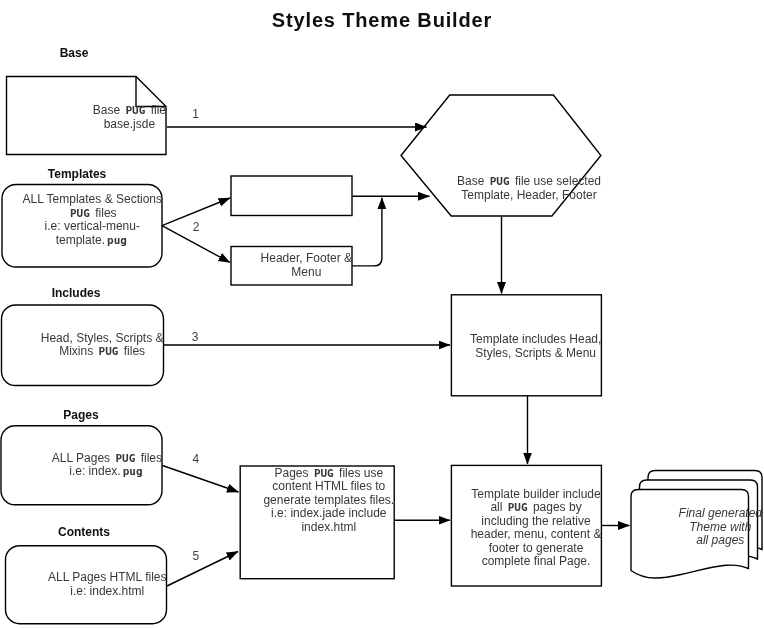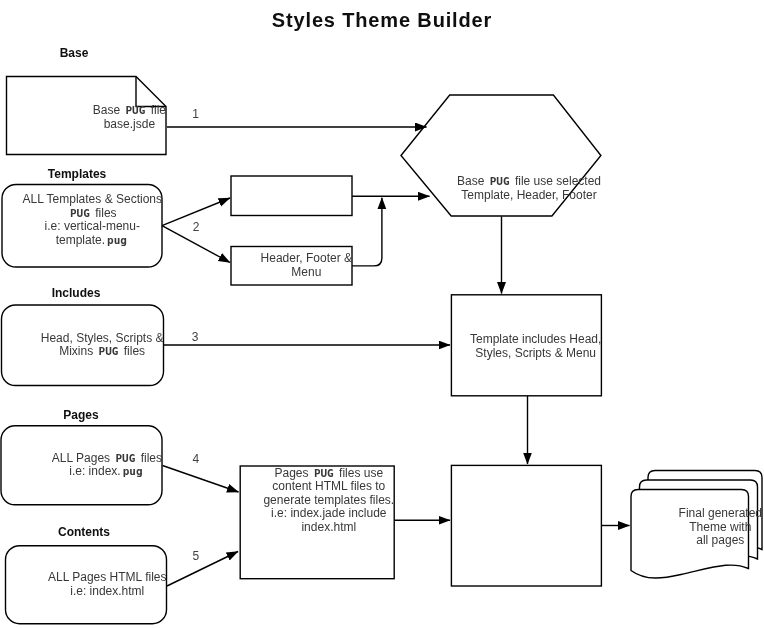--- a/index.html
+++ b/index.html
@@ -105,21 +105,27 @@
 Styles, Scripts &amp; Menu</span></div>
   <div class="txt" style="left:1px;top:425.8px;width:161px;height:79px;"><span class="tl">ALL Pages <span class="pug">PUG</span> files
 i.e: index.<span class="pug">pug</span></span></div>
   <div class="txt" style="left:5.5px;top:545.7px;width:161px;height:78px;"><span class="tl">ALL Pages HTML files
 i.e: index.html</span></div>
   <div class="txt" style="left:240.2px;top:444px;width:154px;height:112.7px;"><span class="tl">Pages <span class="pug">PUG</span> files use
 content HTML files to
 generate templates files.
 i.e: index.jade include
 index.html</span></div>
-  <div class="txt" style="left:631px;top:470px;width:131px;height:109px;padding-top:6px;box-sizing:border-box;"><span class="tl">Final generated
+  <div class="txt" style="left:451.4px;top:465.4px;width:150px;height:120.6px;padding-top:5px;box-sizing:border-box;"><span class="tl">Template builder include
+all <span class="pug">PUG</span> pages by
+including the relative
+header, menu, content &amp;
+footer to generate
+complete final Page.</span></div>
+  <div class="txt" style="left:631px;top:470px;width:131px;height:109px;padding-top:6px;box-sizing:border-box;font-style:italic;"><span class="tl">Final generated
 Theme with
 all pages</span></div>
 
   <div class="elabel" style="left:195.6px;top:113.5px;">1</div>
   <div class="elabel" style="left:196px;top:226.5px;">2</div>
   <div class="elabel" style="left:195px;top:336.5px;">3</div>
   <div class="elabel" style="left:195.8px;top:459px;">4</div>
   <div class="elabel" style="left:195.8px;top:556px;">5</div>
 </div>
 

